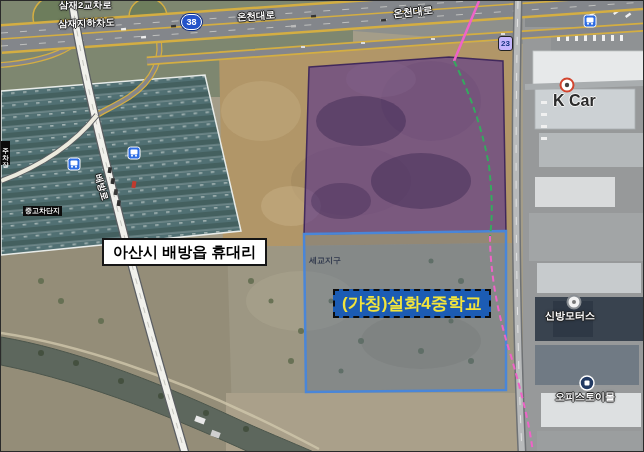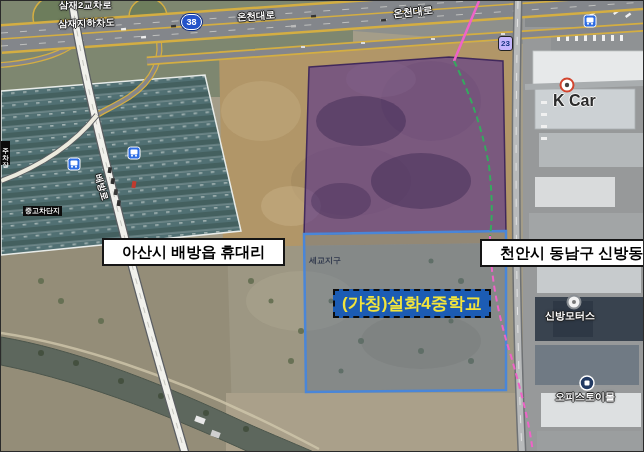--- a/index.html
+++ b/index.html
@@ -7,21 +7,21 @@
   #map-art{position:absolute;left:0;top:0;}
   .maplabel{position:absolute;color:#fff;font-weight:700;white-space:nowrap;line-height:1;
     text-shadow:-1px 0 0 #222,1px 0 0 #222,0 -1px 0 #222,0 1px 0 #222,0 0 3px rgba(0,0,0,.9);}
   .maplabel.dark{color:#2b2b2b;text-shadow:-1px 0 0 #f4f4f4,1px 0 0 #f4f4f4,0 -1px 0 #f4f4f4,0 1px 0 #f4f4f4;}
   .chip{position:absolute;background:#0c0c0c;color:#f2f2f2;font-size:7px;font-weight:700;
     padding:1px 2px;line-height:1.15;white-space:nowrap;}
   .chip.vert{writing-mode:vertical-rl;font-size:6.5px;padding:2px 1px;}
   .site-label{position:absolute;background:#1c5cb4;border:2px dashed #0d0d0d;color:#f2e43c;
     font-weight:800;font-size:17px;padding:2px 7px;white-space:nowrap;line-height:1.25;}
   .admin-label{position:absolute;background:#ffffff;border:2px solid #151515;color:#000;
-    font-weight:800;font-size:15px;padding:2px 18px;white-space:nowrap;line-height:1.3;}
+    font-weight:800;font-size:15px;padding:2px 9px;white-space:nowrap;line-height:1.3;}
   .shield{position:absolute;display:flex;align-items:center;justify-content:center;
     font-weight:800;line-height:1;}
   #shield-21{left:180px;top:13px;width:19px;height:14px;background:#2553c9;border:1.5px solid #fff;
     border-radius:8px;color:#fff;font-size:9px;box-shadow:0 0 0 1px #16327e;}
   #shield-local{left:497px;top:35px;width:13px;height:13px;background:#c4b5fd;border:1.5px solid #222;
     border-radius:3px;color:#13337f;font-size:8px;}
   .tiny-ground{position:absolute;color:rgba(30,40,65,.85);font-size:8px;font-weight:700;white-space:nowrap;}
 </style>
 </head>
 <body>
@@ -262,15 +262,14 @@
 <div class="shield" id="shield-21">
   <span>38</span>
 </div>
 <div class="shield" id="shield-local">
   <span>23</span>
 </div>
 
 <div class="site-label" style="left:332px;top:288px;">(가칭)설화4중학교</div>
 
 <div class="admin-label" style="left:101px;top:237px;">아산시 배방읍 휴대리</div>
-<div class="admin-label" style="left:479px;top:238px;">천안시 동남구 신방동</div>
 
 </div>
 
 </body></html>

